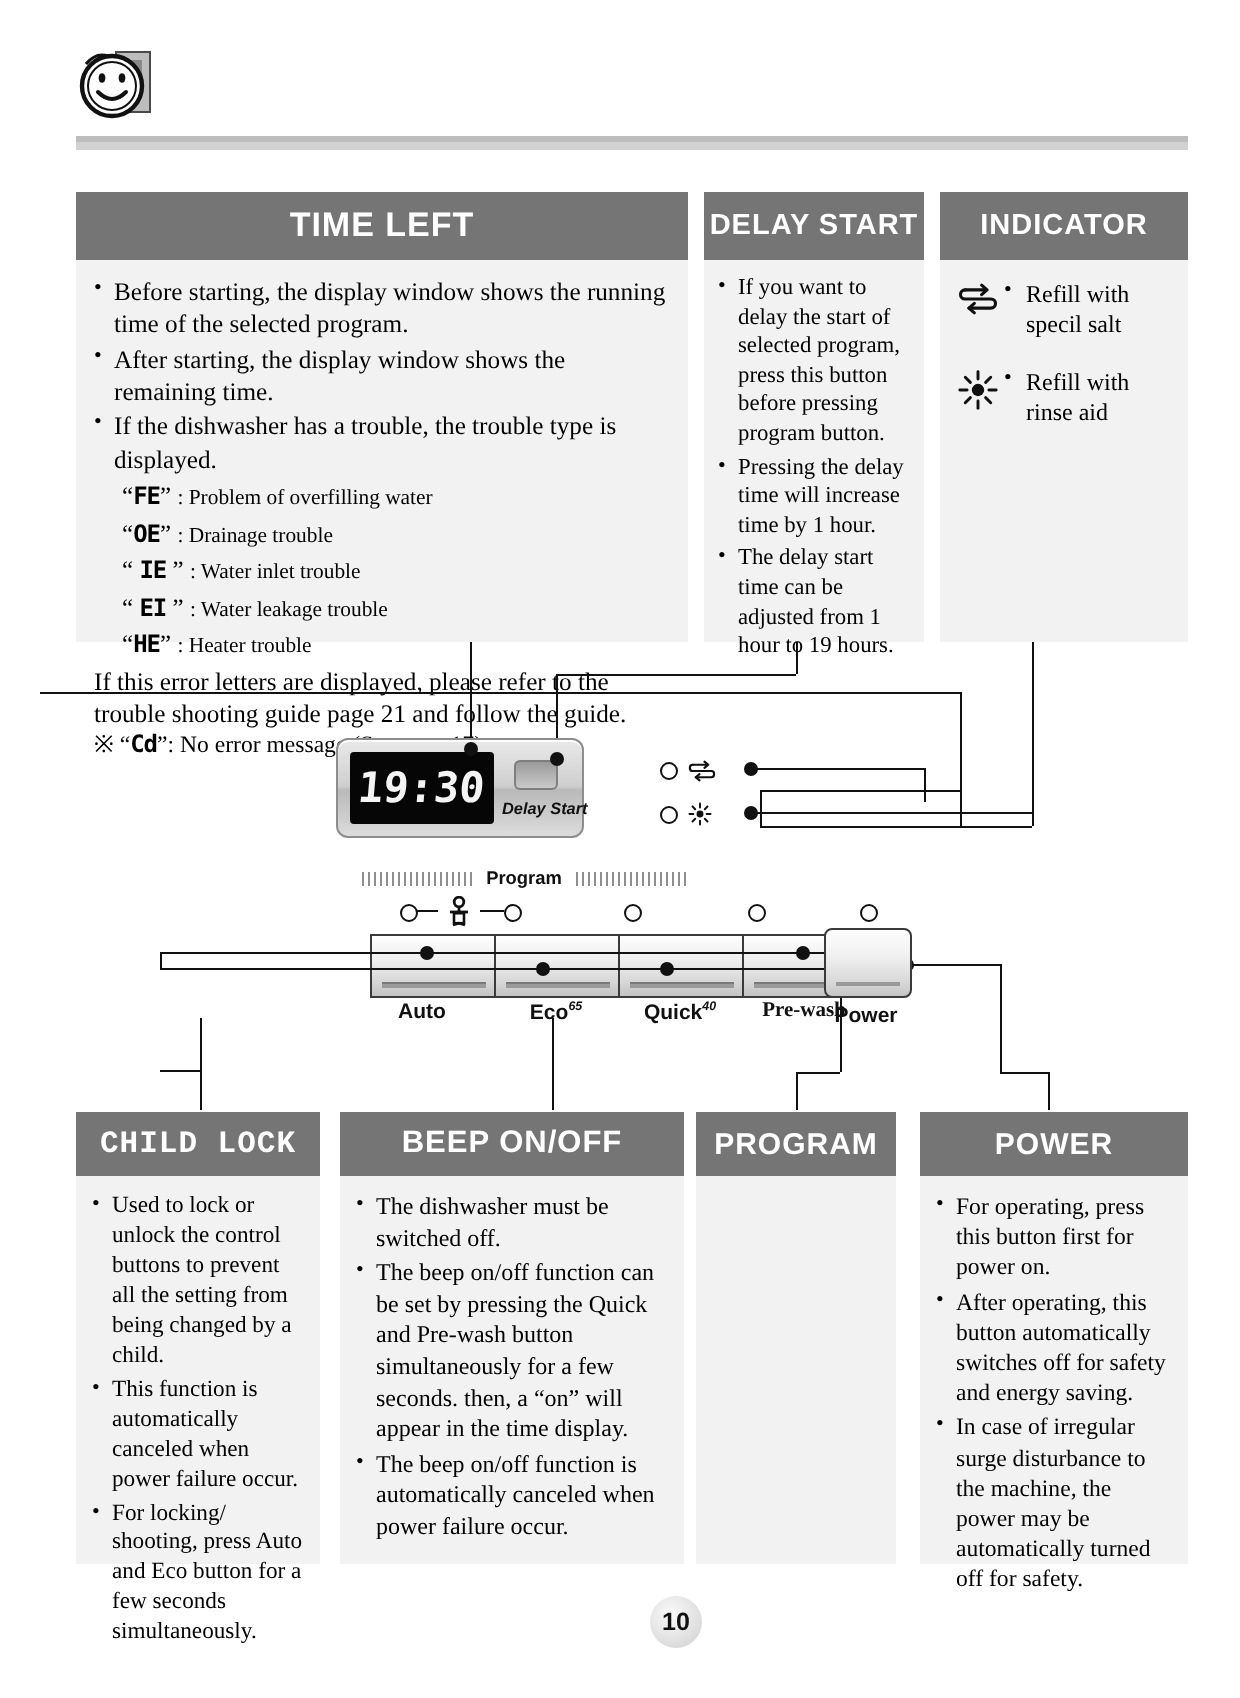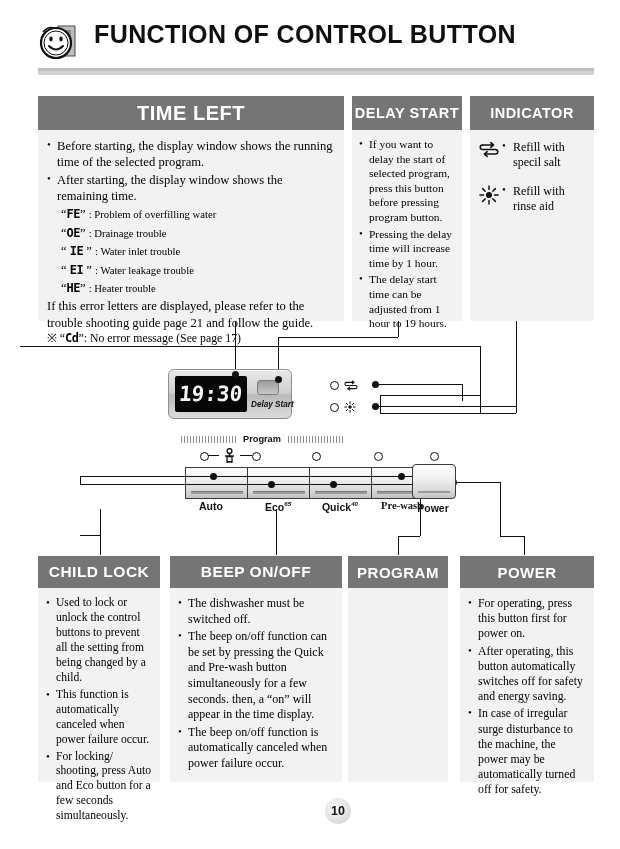--- a/index.html
+++ b/index.html
@@ -38,21 +38,21 @@
   ul.bl>li{
     position:relative;padding-left:10px;margin:0 0 1px 0;
     line-height:1.26;
   }
   ul.bl>li:before{
     content:"\2022";position:absolute;left:0;top:-1px;font-size:11px;
   }
 
   
   #time-left{left:38px;top:96px;width:306px;height:225px;}
-  #time-left .cap{height:34px;font-size:20px;}
+  #time-left .cap{height:34px;font-size:17px;}
   #time-left .body{font-size:12.6px;}
   #time-left ul.bl>li{line-height:1.3;}
   .errline{font-size:12.5px;line-height:1.45;margin-left:14px;white-space:nowrap;}
   .seg{font-family:"DejaVu Sans Mono", monospace;font-weight:bold;font-size:12px;letter-spacing:-.5px;}
   .errdesc{font-size:10.7px;}
   .tail{font-size:12.6px;line-height:1.28;margin-top:1px;}
   .tail2{font-size:11.8px;line-height:1.3;}
 
   
   #delay-start{left:352px;top:96px;width:110px;height:225px;}
@@ -132,21 +132,21 @@
     position:absolute;left:412px;top:143px;width:42px;height:33px;border-radius:4px;
     background:linear-gradient(180deg,#fdfdfd 0%,#f0f0f0 40%,#d8d8d8 80%,#c4c4c4 100%);
     border:1px solid #3a3a3a;
   }
   .power-btn .slot{position:absolute;left:5px;right:5px;bottom:5px;height:2px;background:#9a9a9a;}
 
   .childlock-ico{position:absolute;left:223px;top:127px;width:13px;height:16px;}
 
   
   #child-lock{left:38px;top:556px;width:122px;height:226px;}
-  #child-lock .cap{height:32px;font-size:15.5px;}
+  #child-lock .cap{height:32px;font-size:15.5px;font-family:Liberation Mono, monospace;}
   #child-lock .body{font-size:11.6px;padding:8px 6px 6px 8px;}
   #child-lock ul.bl>li{line-height:1.29;margin-bottom:2px;}
 
   #beep{left:170px;top:556px;width:172px;height:226px;}
   #beep .cap{height:32px;font-size:15.5px;}
   #beep .body{font-size:12px;padding:8px 7px 6px 8px;}
   #beep ul.bl>li{line-height:1.3;margin-bottom:2px;}
 
   #program{left:348px;top:556px;width:100px;height:226px;}
   #program .cap{height:32px;font-size:15px;}
@@ -185,30 +185,30 @@
         <rect x="20" y="4" width="17" height="30" fill="#bdbdbd" stroke="#4a4a4a" stroke-width="1"></rect>
         <path d="M24 8 L33 8 L33 20 L28 26 L24 20 Z" fill="#8a8a8a"></path>
         <circle cx="18" cy="21" r="15" fill="#ffffff" stroke="#111" stroke-width="2.2"></circle>
         <circle cx="18" cy="21" r="12" fill="none" stroke="#111" stroke-width="1"></circle>
         <ellipse cx="13" cy="17" rx="1.7" ry="2.4" fill="#111"></ellipse>
         <ellipse cx="23" cy="17" rx="1.7" ry="2.4" fill="#111"></ellipse>
         <path d="M11 24 Q18 31 25 24" fill="none" stroke="#111" stroke-width="2" stroke-linecap="round"></path>
         <path d="M5 10 Q10 4 16 6" fill="none" stroke="#111" stroke-width="1.6"></path>
       </svg>
     </div>
-    <div class="hdr-title">FUNCTION OF CONTROL BUTTON</div>
   </div>
   <div class="hdr-rule"></div>
 
   <div class="panel" id="time-left">
     <div class="cap">TIME LEFT</div>
     <div class="body">
       <ul class="bl">
         <li>Before starting, the display window shows the running time of the selected program.</li>
         <li>After starting, the display window shows  the remaining time.</li>
+        <li>If the dishwasher has a trouble, the trouble type is displayed.</li>
       </ul>
       <div class="errline">“<span class="seg">FE</span>” <span class="errdesc">: Problem of overfilling water</span></div>
       <div class="errline">“<span class="seg">OE</span>” <span class="errdesc">: Drainage trouble</span></div>
       <div class="errline">“ <span class="seg">IE</span> ” <span class="errdesc">: Water inlet trouble</span></div>
       <div class="errline">“ <span class="seg">EI</span> ” <span class="errdesc">: Water leakage trouble</span></div>
       <div class="errline">“<span class="seg">HE</span>” <span class="errdesc">: Heater trouble</span></div>
       <div class="tail">If this error letters are displayed, please refer to the trouble shooting guide page 21 and follow the guide.</div>
       <div class="tail2"><span>※</span> “<span class="seg">Cd</span>”<span>: No error message (See page 17)</span></div>
     </div>
   </div>

